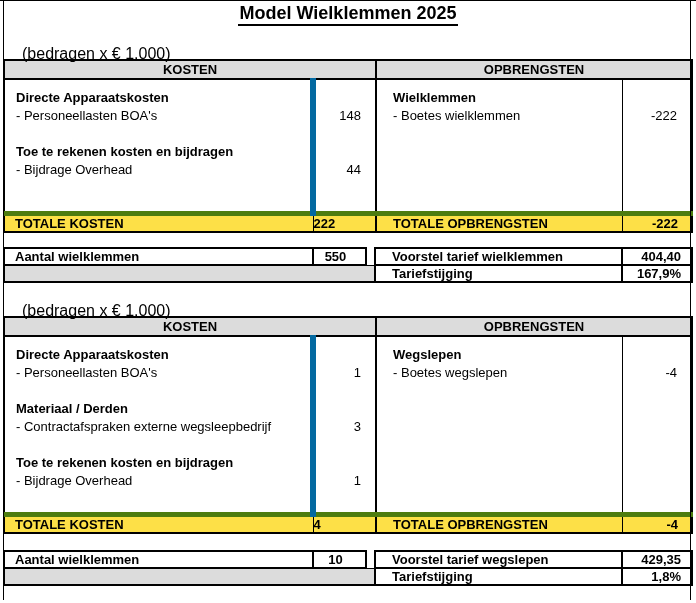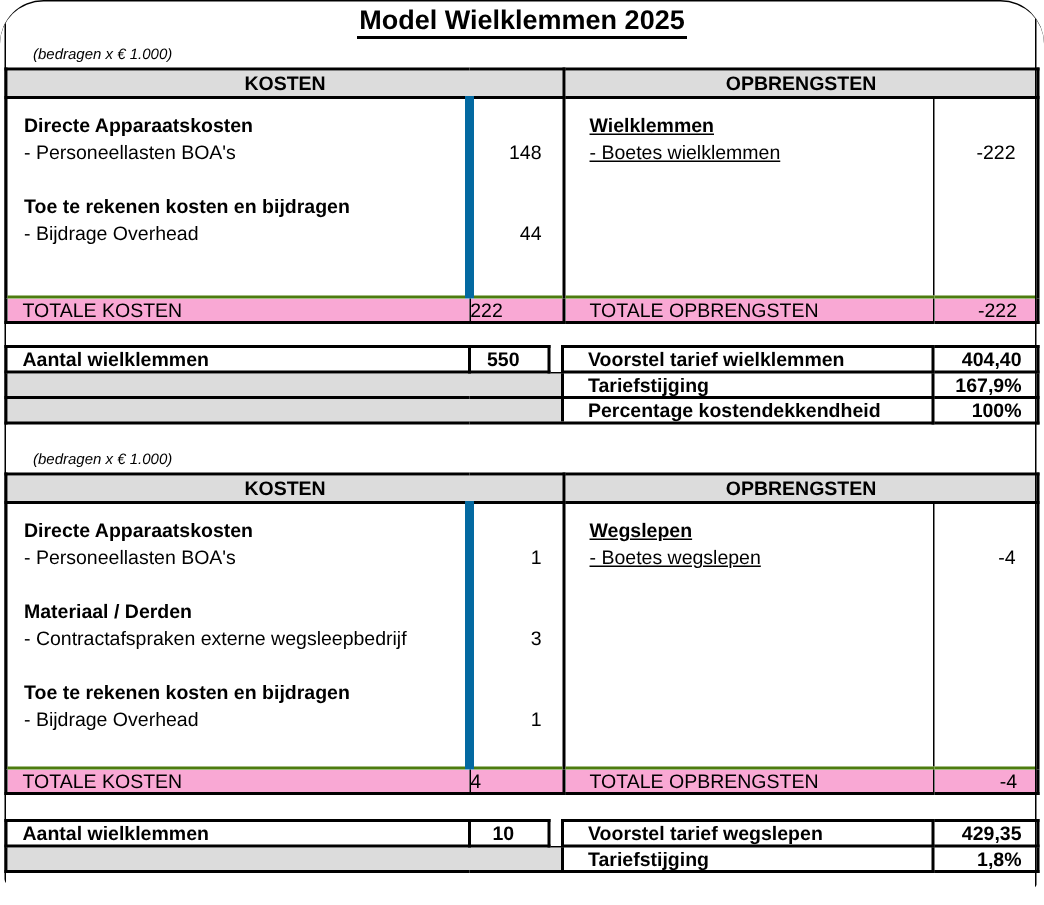--- a/index.html
+++ b/index.html
@@ -1,59 +1,59 @@
 <!DOCTYPE html>
 <html><head>
 <meta charset="utf-8">
 <style>
   html,body { margin:0; padding:0; background:#fff; }
   .page {
     position:relative; width:696px; height:603px; overflow:hidden;
     background:#fff; color:#000;
     font-family:"Liberation Sans", sans-serif; font-size:13px;
-    border-top:1px solid #000; box-sizing:border-box;border-radius:29px;
+    border-top:1px solid #000; box-sizing:border-box;
   }
   .frame-line { position:absolute; top:0; width:1px; height:599px; background:#000; }
   .frame-left  { left:3px; }
   .frame-right { left:690px; }
 
   .title-row { text-align:center; }
   .title {
     display:inline-block; font-size:18px; font-weight:bold;
     border-bottom:2px solid #000; padding:0 2px 1px 2px; line-height:20px;
   }
-  .subtitle { font-size:10px; font-style:italic; margin:5px 0 2px 22px; height:12px; }
+  .subtitle { font-size:16px; margin:19px 0 2px 22px; height:12px; }
 
   table { border-collapse:collapse; table-layout:fixed; width:688px; margin-left:3px; }
   td { padding:0; vertical-align:middle; overflow:hidden; }
 
   
   .hdr td {
     background:#DCDCDC; border:2px solid #000; font-weight:bold;
     text-align:center; height:17px; font-size:13px;
   }
 
   
   .body td { vertical-align:top; }
   .body .c1 { border-left:2px solid #000; border-right:6px solid #0369a1; }
   .body .c2 { border-right:2px solid #000; }
   .body .c3 { border-right:1px solid #000; }
   .body .c4 { border-right:2px solid #000; }
   .m1 .body td { height:122px; }
   .m2 .body td { height:166px; }
   .lbl-pad  { padding-left:11px; padding-top:9px; }
-  .rlbl-pad { padding-left:16px; padding-top:9px;text-decoration:underline; }
+  .rlbl-pad { padding-left:16px; padding-top:9px; }
   .num-pad  { text-align:right; padding-right:14px; padding-top:9px; }
   .line { height:18px; line-height:18px; white-space:nowrap; }
   .b { font-weight:bold; }
 
   
   .total td {
-    background:#f9a8d4; font-weight:normal; height:15px;
-    border-top:2px solid #4d7c0f; border-bottom:2px solid #000;
+    background:#fde047; font-weight:bold; height:15px;
+    border-top:5px solid #4d7c0f; border-bottom:2px solid #000;
   }
   .total .c1 { border-left:2px solid #000; border-right:1px solid #000; padding-left:10px; }
   .total .c2 { border-right:2px solid #000; text-align:left; padding-right:14px; }
   .total .c3 { border-right:1px solid #000; padding-left:16px; }
   .total .c4 { border-right:2px solid #000; text-align:right; padding-right:13px; }
 
   .gap-row { height:14px; }
   .m2-gap  { height:16px; }
 
   
@@ -145,25 +145,20 @@
         <td class="snum">550</td>
         <td class="sgap"></td>
         <td class="srlbl">Voorstel tarief wielklemmen</td>
         <td class="srval">404,40</td>
       </tr>
       <tr class="srow">
         <td colspan="3" class="shade"></td>
         <td class="srlbl">Tariefstijging</td>
         <td class="srval">167,9%</td>
       </tr>
-      <tr class="srow">
-        <td colspan="3" class="shade"></td>
-        <td class="srlbl">Percentage kostendekkendheid</td>
-        <td class="srval">100%</td>
-      </tr>
     </tbody>
       </table>
   </section>
 
   <section class="model m2">
     <div class="subtitle">(bedragen x € 1.000)</div>
 
     <table class="main-table">
       <colgroup>
           <col style="width:309px">

